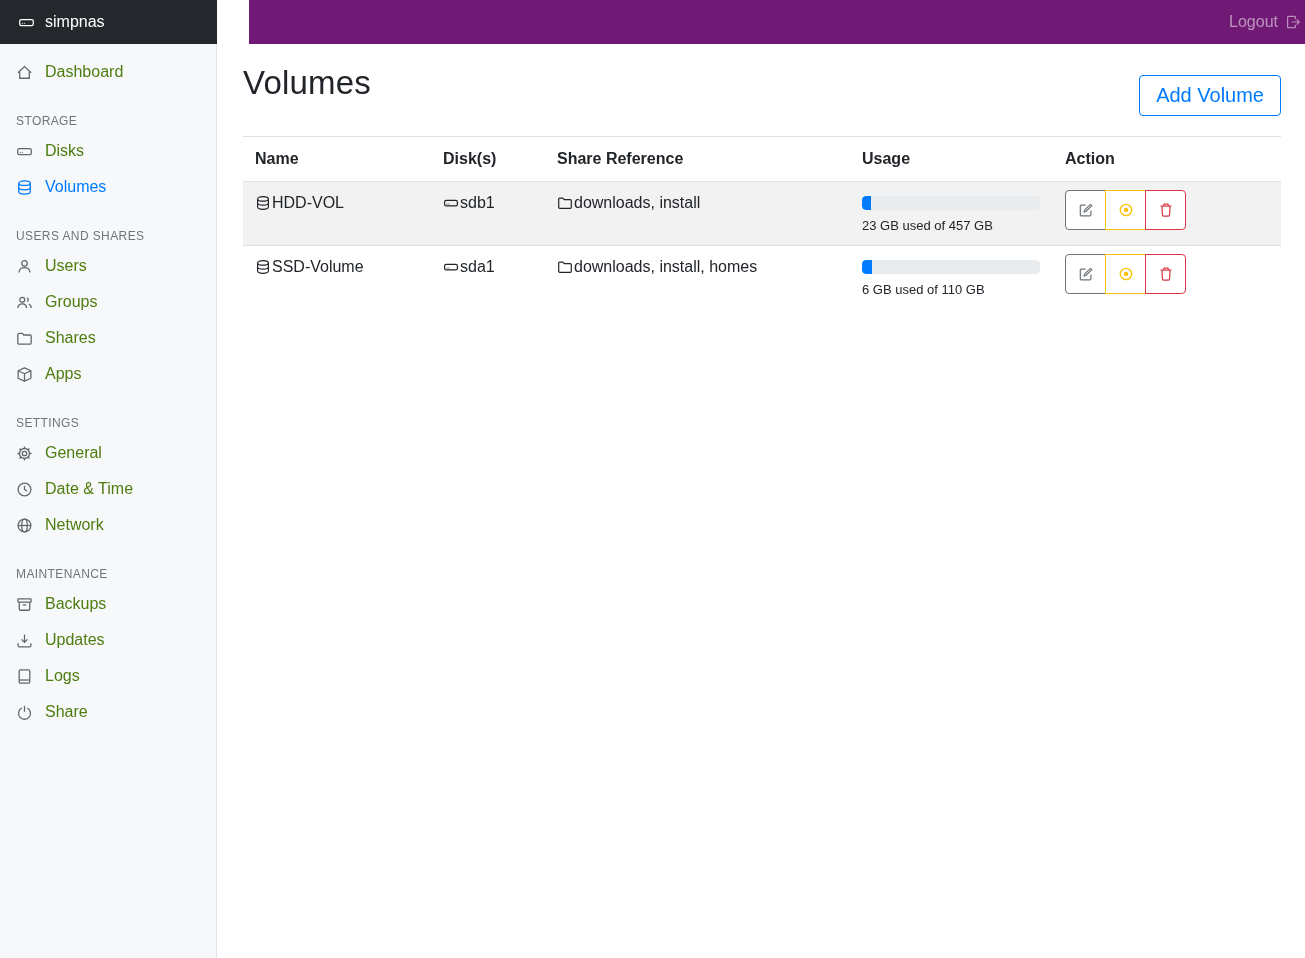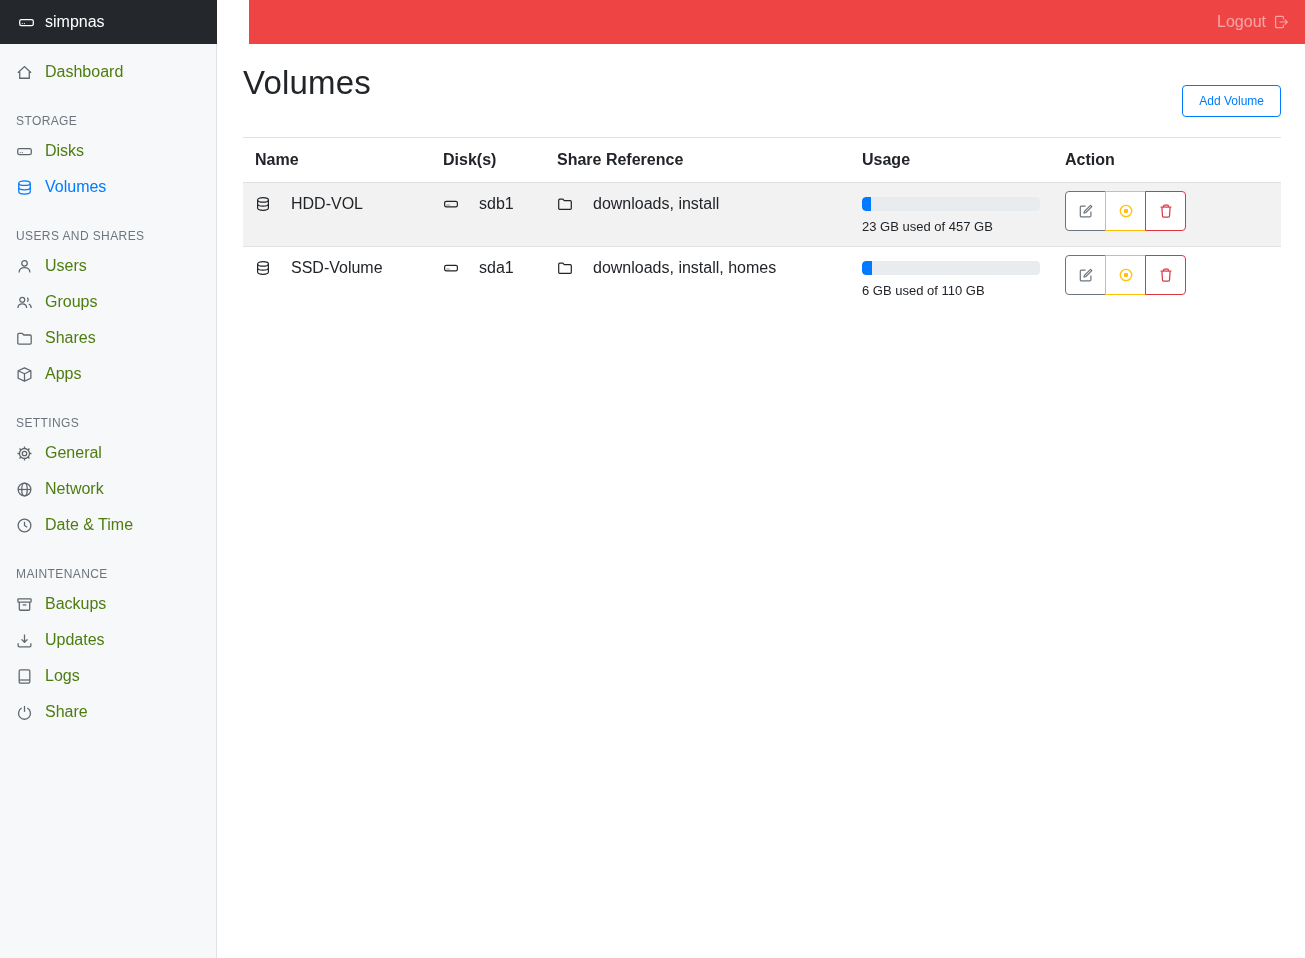--- a/index.html
+++ b/index.html
@@ -11,22 +11,22 @@
     overflow: hidden;
   }
   
   .topbar { display: flex; height: 44px; width: 100%; gap: 32px; }
   .brand {
     width: 217px; background: #24272b; color: #fff;
     display: flex; align-items: center; gap: 10px;
     padding: 0 18px; font-size: 16px; flex: none;
   }
   .topnav {
-    flex: 1; background: #ef4444; display: flex;
-    align-items: center; justify-content: flex-end; padding-right: 16px;
+    flex: 1; background: #701a75; display: flex;
+    align-items: center; justify-content: flex-end; padding-right: 4px;
   }
   .logout {
     color: rgba(255,255,255,.52); font-size: 16px; display: flex;
     align-items: center; gap: 7px; cursor: pointer; text-decoration: none;
   }
   
   .layout { display: flex; height: 914px; }
   .sidebar {
     width: 217px; flex: none; background: #f7f8fa;
     border-right: 1px solid #dfe2e6; padding-top: 10px;
@@ -40,35 +40,35 @@
   .side-section {
     padding: 24px 16px 5px; font-size: 12px; color: #6c757d;
     letter-spacing: .4px;
   }
   
   .main { flex: 1; padding: 20px 24px 0 26px; background: #fff; }
   .main-head { display: flex; align-items: flex-start; justify-content: space-between; margin-bottom: 20px; }
   .page-title { font-size: 33px; font-weight: 500; color: #212529; letter-spacing: .2px; }
   .btn-add {
     background: #fff; border: 1px solid #007bff; color: #007bff;
-    font-size: 12px; font-family: inherit; padding: 8px 16px;
-    border-radius: 4px; cursor: pointer; margin-top: 21px;
+    font-size: 20px; font-family: inherit; padding: 8px 16px;
+    border-radius: 4px; cursor: pointer; margin-top: 11px;
   }
   
   table.tbl { width: 100%; border-collapse: collapse; table-layout: fixed; border-top: 1px solid #dee2e6; }
   .tbl th {
     text-align: left; font-size: 16px; font-weight: 700; color: #212529;
     padding: 13px 12px; border-bottom: 1px solid #dee2e6;
   }
   .tbl td {
     font-size: 16px; padding: 12px; vertical-align: top;
     border-top: 1px solid #dee2e6;
   }
   .tbl tr.striped td { background: #f2f2f2; }
-  .cell-flex { display: flex; align-items: center; gap: 20px; }
+  .cell-flex { display: flex; align-items: center; gap: 1px; }
   .cell-flex .ic { color: #212529; }
   col.c-name { width: 188px; } col.c-disk { width: 114px; }
   col.c-share { width: 305px; } col.c-usage { width: 203px; }
   
   .progress { width: 178px; height: 14px; background: #e9ecef; border-radius: 4px; overflow: hidden; margin-top: 2px; }
   .progress .fill { height: 100%; background: #007bff; border-radius: 4px 0 0 4px; }
   .usage-text { font-size: 13px; margin-top: 8px; color: #212529; }
   
   .btn-group { display: inline-flex; margin-top: -2px; }
   .abtn {
@@ -262,32 +262,32 @@
       <span class="ic">
           <svg viewBox="0 0 16 16">
             <use href="#i-gear"></use>
           </svg>
         </span>
       <span>General</span>
     </div>
     <div class="side-item">
       <span class="ic">
           <svg viewBox="0 0 16 16">
+            <use href="#i-clock"></use>
+          </svg>
+        </span>
+      <span>Date &amp; Time</span>
+    </div>
+    <div class="side-item">
+      <span class="ic">
+          <svg viewBox="0 0 16 16">
             <use href="#i-globe"></use>
           </svg>
         </span>
       <span>Network</span>
-    </div>
-    <div class="side-item">
-      <span class="ic">
-          <svg viewBox="0 0 16 16">
-            <use href="#i-clock"></use>
-          </svg>
-        </span>
-      <span>Date &amp; Time</span>
     </div>
 
     <div class="side-section">MAINTENANCE</div>
     <div class="side-item">
       <span class="ic">
           <svg viewBox="0 0 16 16">
             <use href="#i-archive"></use>
           </svg>
         </span>
       <span>Backups</span>

